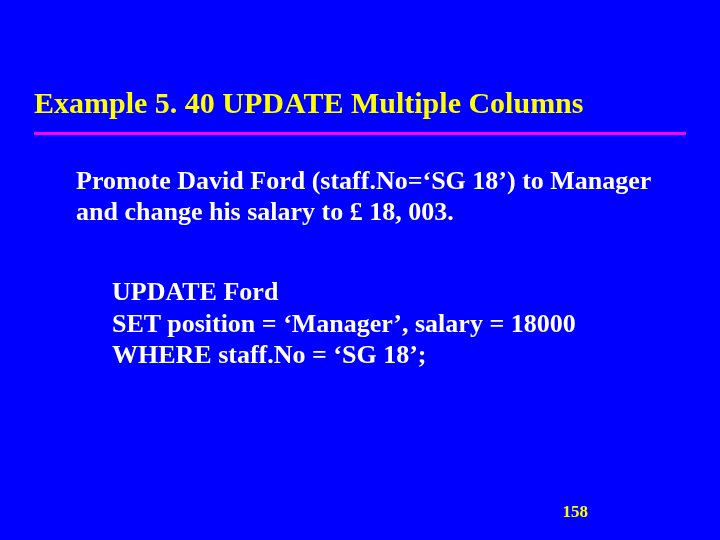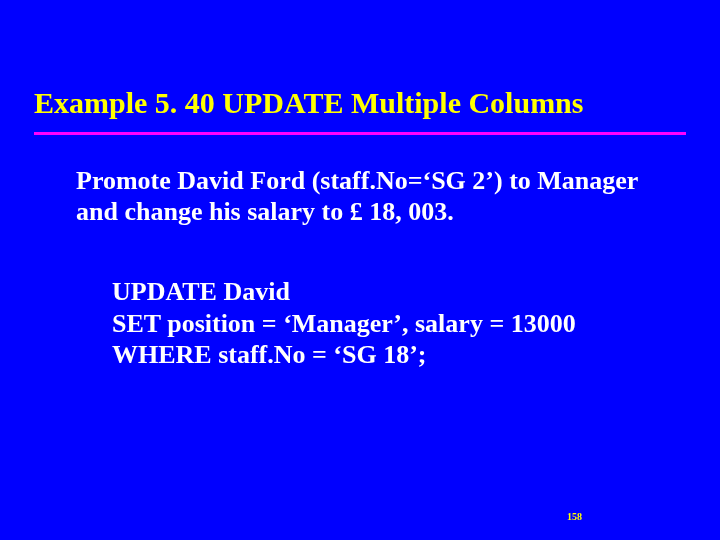--- a/index.html
+++ b/index.html
@@ -56,42 +56,42 @@
   }
   .code-line {
     color: #ffffff;
     font-size: 26px;
     font-weight: bold;
     line-height: 1.22;
     white-space: pre-wrap;
   }
   .page-num {
     position: absolute;
-    right: 34px;
+    right: 28px;
     bottom: 18px;
     color: #ffff00;
-    font-size: 10px;
+    font-size: 17px;
     font-weight: bold;
   }
 </style>
 </head>
 <body>
 
 <div class="slide">
 
   <div class="title-area">
     <div class="title">Example 5. 40  UPDATE Multiple Columns</div>
     <hr class="title-rule">
   </div>
 
   <div class="body-area">
-    <div class="desc">Promote David Ford (staff.No=‘SG 2’) to Manager</div>
+    <div class="desc">Promote David Ford (staff.No=‘SG 18’) to Manager</div>
     <div class="desc">and change his salary to £ 18, 003.</div>
   </div>
 
   <div class="code-area">
-    <div class="code-line">UPDATE David</div>
-    <div class="code-line">SET position = ‘Manager’, salary = 13000</div>
+    <div class="code-line">UPDATE Ford</div>
+    <div class="code-line">SET position = ‘Manager’, salary = 18000</div>
     <div class="code-line">WHERE staff.No = ‘SG 18’;</div>
   </div>
 
   <div class="page-num">158</div>
 </div>
 
 </body></html>

